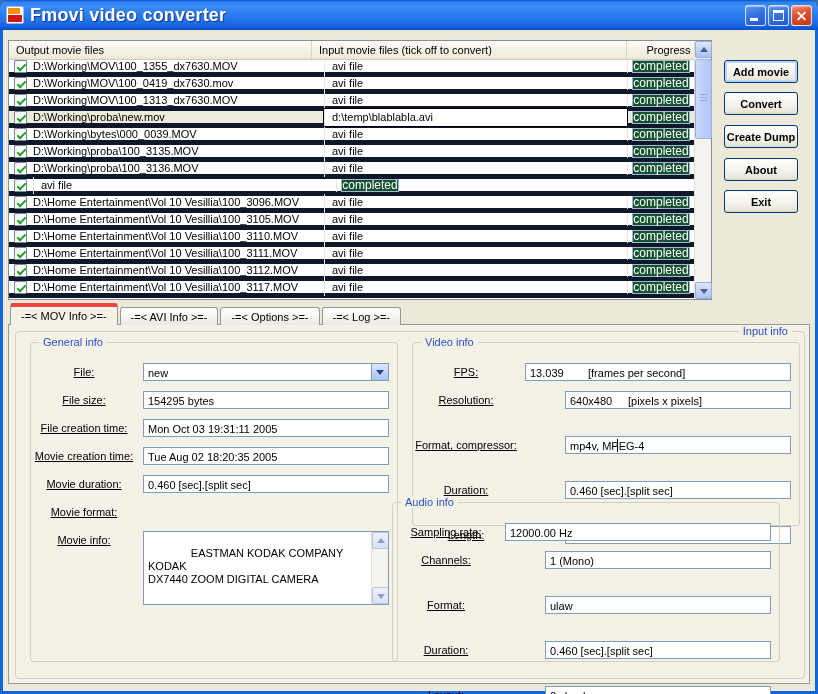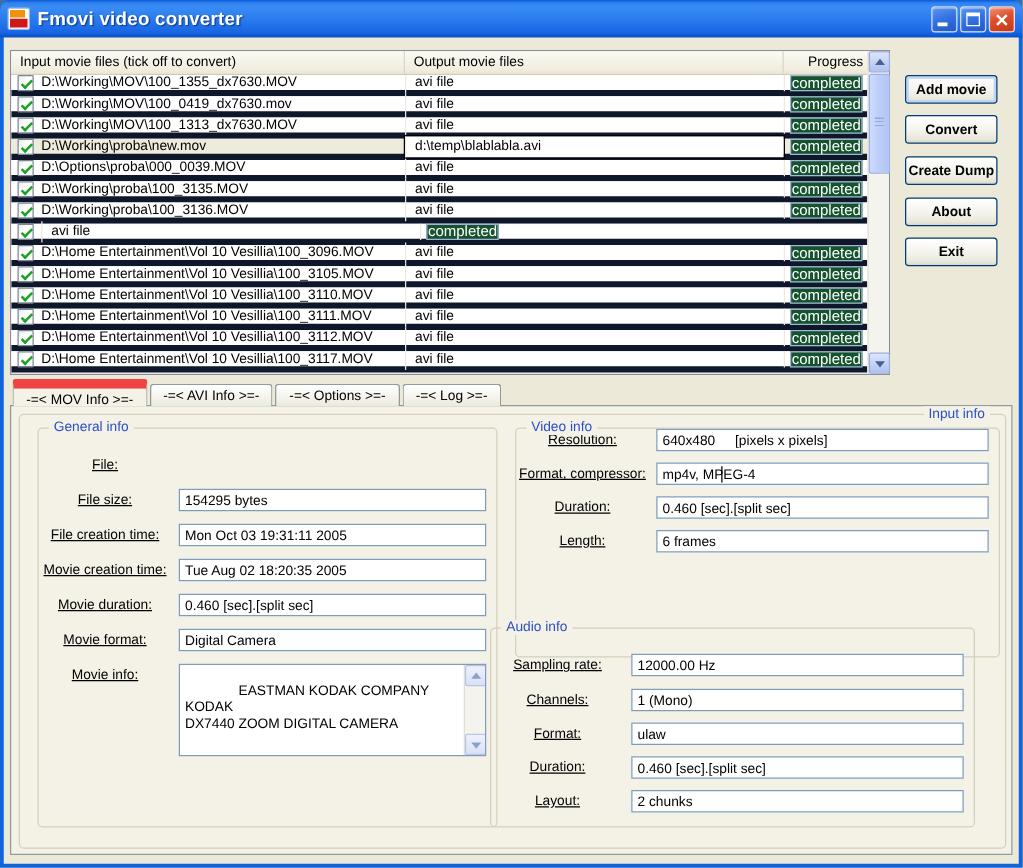--- a/index.html
+++ b/index.html
@@ -6,21 +6,21 @@
   html,body { width:818px; height:694px; background:#3a6ea5; font-family:"Liberation Sans", sans-serif; }
   .window { position:relative; width:818px; height:694px; background:#1064dc; border-radius:8px 8px 0 0; overflow:hidden; }
 
   
   .titlebar { position:absolute; left:0; top:0; right:0; height:30px;
     background:linear-gradient(180deg,#0a59d8 0%,#2f83f1 8%,#3a8cf4 18%,#2a7cee 50%,#1a66e4 85%,#0c55cf 96%,#0a4fc4 100%);
     border-radius:7px 7px 0 0; display:flex; align-items:center; padding:0 6px; }
   .app-icon { width:18px; height:18px; background:#fff; border:1px solid #9db8e6; border-radius:2px; position:relative; overflow:hidden; flex:0 0 auto; }
   .app-icon .bar1 { position:absolute; left:1px; top:1px; width:12px; height:6px; background:#f2920c; }
   .app-icon .bar2 { position:absolute; left:1px; top:8px; width:14px; height:7px; background:#cf1717; }
-  .title-text { color:#fff; font-weight:bold; font-size:15px; margin-left:6px; text-shadow:1px 1px 1px rgba(0,10,60,.55); letter-spacing:.2px; }
+  .title-text { color:#fff; font-weight:bold; font-size:18px; margin-left:6px; text-shadow:1px 1px 1px rgba(0,10,60,.55); letter-spacing:.2px; }
   .win-btns { margin-left:auto; display:flex; gap:2px; }
   .win-btn { width:21px; height:21px; border-radius:3px; border:1px solid rgba(255,255,255,.75); position:relative;
     background:linear-gradient(160deg,#5a96f2 0%,#3370e0 50%,#2257c8 100%); box-shadow:inset 0 1px 1px rgba(255,255,255,.5); cursor:default; }
   .win-btn.close { background:linear-gradient(160deg,#f09077 0%,#dd4f2c 45%,#c13a18 100%); }
   .glyph-min { position:absolute; left:4px; bottom:4px; width:8px; height:3px; background:#fff; }
   .glyph-max { position:absolute; left:4px; top:4px; width:11px; height:11px; border:1px solid #fff; border-top-width:3px; }
   .glyph-close-a,.glyph-close-b { position:absolute; left:4px; top:9px; width:11px; height:2px; background:#fff; }
   .glyph-close-a { transform:rotate(45deg);} .glyph-close-b { transform:rotate(-45deg);}
 
   
@@ -62,36 +62,36 @@
   
   .side-btn { position:absolute; left:721px; width:74px; height:23px; font-size:11px; color:#000; text-align:center;
     border:1px solid #003c74; border-radius:3px; font-family:"Liberation Sans",sans-serif;
     background:linear-gradient(180deg,#ffffff,#f4f3ec 55%,#e9e7da 88%,#d9d6c6); cursor:default;font-weight:bold; }
   .side-btn.focused { box-shadow:inset 0 0 0 2px #bcd4f6; }
 
   
   .tabs { position:absolute; left:7px; top:275px; height:20px; display:flex; align-items:flex-end; z-index:3; }
   .tab { font-size:11px; padding:3px 10px 3px 10px; border:1px solid #919b9c; border-bottom:none; border-radius:3px 3px 0 0;
     background:linear-gradient(180deg,#ffffff,#eceadf); margin-right:2px; height:18px; cursor:default; white-space:nowrap; }
-  .tab.active { background:#f4f2e6; border-top:8px solid #ef4444; height:22px; padding-top:3px; position:relative; z-index:4; }
+  .tab.active { background:#f4f2e6; border-top:4px solid #ef4444; height:22px; padding-top:3px; position:relative; z-index:4; }
   .panel { position:absolute; left:5px; top:294px; width:802px; height:360px; background:#f4f2e6; border:1px solid #919b9c; z-index:2; }
 
   
   .groupbox { position:absolute; border:1px solid #d4d0bc; border-radius:4px; }
   .gb-label { position:absolute; top:-7px; left:8px; background:#f4f2e6; color:#2a4fc8; font-size:11px; padding:0 4px; white-space:nowrap; }
   .gb-label.right { left:auto; right:12px; }
   .gb-outer { left:6px; top:6px; width:790px; height:348px; }
   .gb-general { left:14px; top:10px; width:368px; height:320px; }
   .gb-video { left:396px; top:10px; width:388px; height:184px; }
   .gb-audio { left:376px; top:170px; width:388px; height:160px; }
 
   
   .frow { display:flex; align-items:center; margin:0 8px 10px 0; height:18px; }
   .frow.first { margin-top:20px; }
-  .frow.vgap { margin-bottom:9px; }
+  .frow.vgap { margin-bottom:27px;gap:40px; }
   .flabel { width:112px; flex:0 0 auto; text-align:center; font-size:11px; padding-right:6px; color:#000;text-decoration:underline; }
   .fbox { flex:1; height:18px; background:#fff; border:1px solid #7f9db9; font-size:11px; line-height:16px; padding:1px 4px 0 4px;
     white-space:nowrap; overflow:hidden; position:relative; }
   .fvalue { display:inline-block; }
   .fvalue.wide { min-width:58px; }
   .caret { position:absolute; left:51px; top:2px; width:1px; height:13px; background:#000; }
   .combo-arrow { position:absolute; right:0; top:0; width:17px; height:16px; border-left:1px solid #7f9db9;
     background:linear-gradient(180deg,#dce6fd,#c0d0f6 60%,#aec2f2); }
   .combo-arrow::after { content:""; position:absolute; left:4px; top:6px; border-left:4px solid transparent; border-right:4px solid transparent; border-top:5px solid #27438c; }
   .frow.textarea-row { height:74px; align-items:flex-start; }
@@ -125,22 +125,22 @@
           <span class="glyph-close-a"></span>
           <span class="glyph-close-b"></span>
         </div>
     </div>
   </div>
 
   <div class="content">
 
     <div class="list">
       <div class="list-header">
+        <div class="hcell c2">Output movie files</div>
         <div class="hcell c1">Input movie files (tick off to convert)</div>
-        <div class="hcell c2">Output movie files</div>
         <div class="hcell c3">Progress</div>
       </div>
       <div class="list-body">
   <div class="row">
     <div class="cell-check">
               <span class="checkbox"></span>
             </div>
     <div class="cell-input">D:\Working\MOV\100_1355_dx7630.MOV</div>
     <div class="cell-output">avi file</div>
     <div class="cell-progress">
@@ -178,21 +178,21 @@
     <div class="cell-output editing">d:\temp\blablabla.avi</div>
     <div class="cell-progress">
               <span class="badge">completed</span>
             </div>
   </div>
 
   <div class="row">
     <div class="cell-check">
               <span class="checkbox"></span>
             </div>
-    <div class="cell-input">D:\Options\proba\000_0039.MOV</div>
+    <div class="cell-input">D:\Working\bytes\000_0039.MOV</div>
     <div class="cell-output">avi file</div>
     <div class="cell-progress">
               <span class="badge">completed</span>
             </div>
   </div>
 
   <div class="row">
     <div class="cell-check">
               <span class="checkbox"></span>
             </div>
@@ -312,56 +312,63 @@
 
     <div class="panel">
       <div class="groupbox gb-outer">
         <span class="gb-label right">Input info</span>
 
         <div class="groupbox gb-general">
           <span class="gb-label">General info</span>
 
           <div class="frow first">
             <div class="flabel">File:</div>
+            <div class="fbox" style="padding-right:20px">
+              <span class="fvalue">new</span>
+              <span class="combo-arrow"></span>
+            </div>
           </div>
           <div class="frow">
             <div class="flabel">File size:</div>
             <div class="fbox"><span class="fvalue">154295 bytes</span></div>
           </div>
           <div class="frow">
             <div class="flabel">File creation time:</div>
             <div class="fbox"><span class="fvalue">Mon Oct 03 19:31:11 2005</span></div>
           </div>
           <div class="frow">
             <div class="flabel">Movie creation time:</div>
             <div class="fbox"><span class="fvalue">Tue Aug 02 18:20:35 2005</span></div>
           </div>
           <div class="frow">
             <div class="flabel">Movie duration:</div>
             <div class="fbox"><span class="fvalue">0.460 [sec].[split sec]</span></div>
           </div>
           <div class="frow">
             <div class="flabel">Movie format:</div>
-            <div class="fbox"><span class="fvalue">Digital Camera</span></div>
           </div>
           <div class="frow textarea-row">
             <div class="flabel">Movie info:</div>
             <div class="tarea">
               <span>EASTMAN KODAK COMPANY  KODAK
 DX7440 ZOOM DIGITAL CAMERA</span>
               <span class="mini-scroll">
                 <span class="sb-btn sb-up"></span>
                 <span class="sb-btn sb-down"></span>
               </span>
             </div>
           </div>
         </div>
 
         <div class="groupbox gb-video">
           <span class="gb-label">Video info</span>
+          <div class="frow first">
+            <div class="flabel">FPS:</div>
+            <div class="fbox"><span class="fvalue wide">13.039</span><span class="fvalue">[frames per second]</span></div>
+          </div>
           <div class="frow vgap">
             <div class="flabel">Resolution:</div>
             <div class="fbox"><span class="fvalue wide">640x480</span><span class="fvalue">[pixels x pixels]</span></div>
           </div>
           <div class="frow vgap">
             <div class="flabel">Format, compressor:</div>
             <div class="fbox"><span class="fvalue">mp4v, MPEG-4</span><span class="caret"></span></div>
           </div>
           <div class="frow vgap">
             <div class="flabel">Duration:</div>

